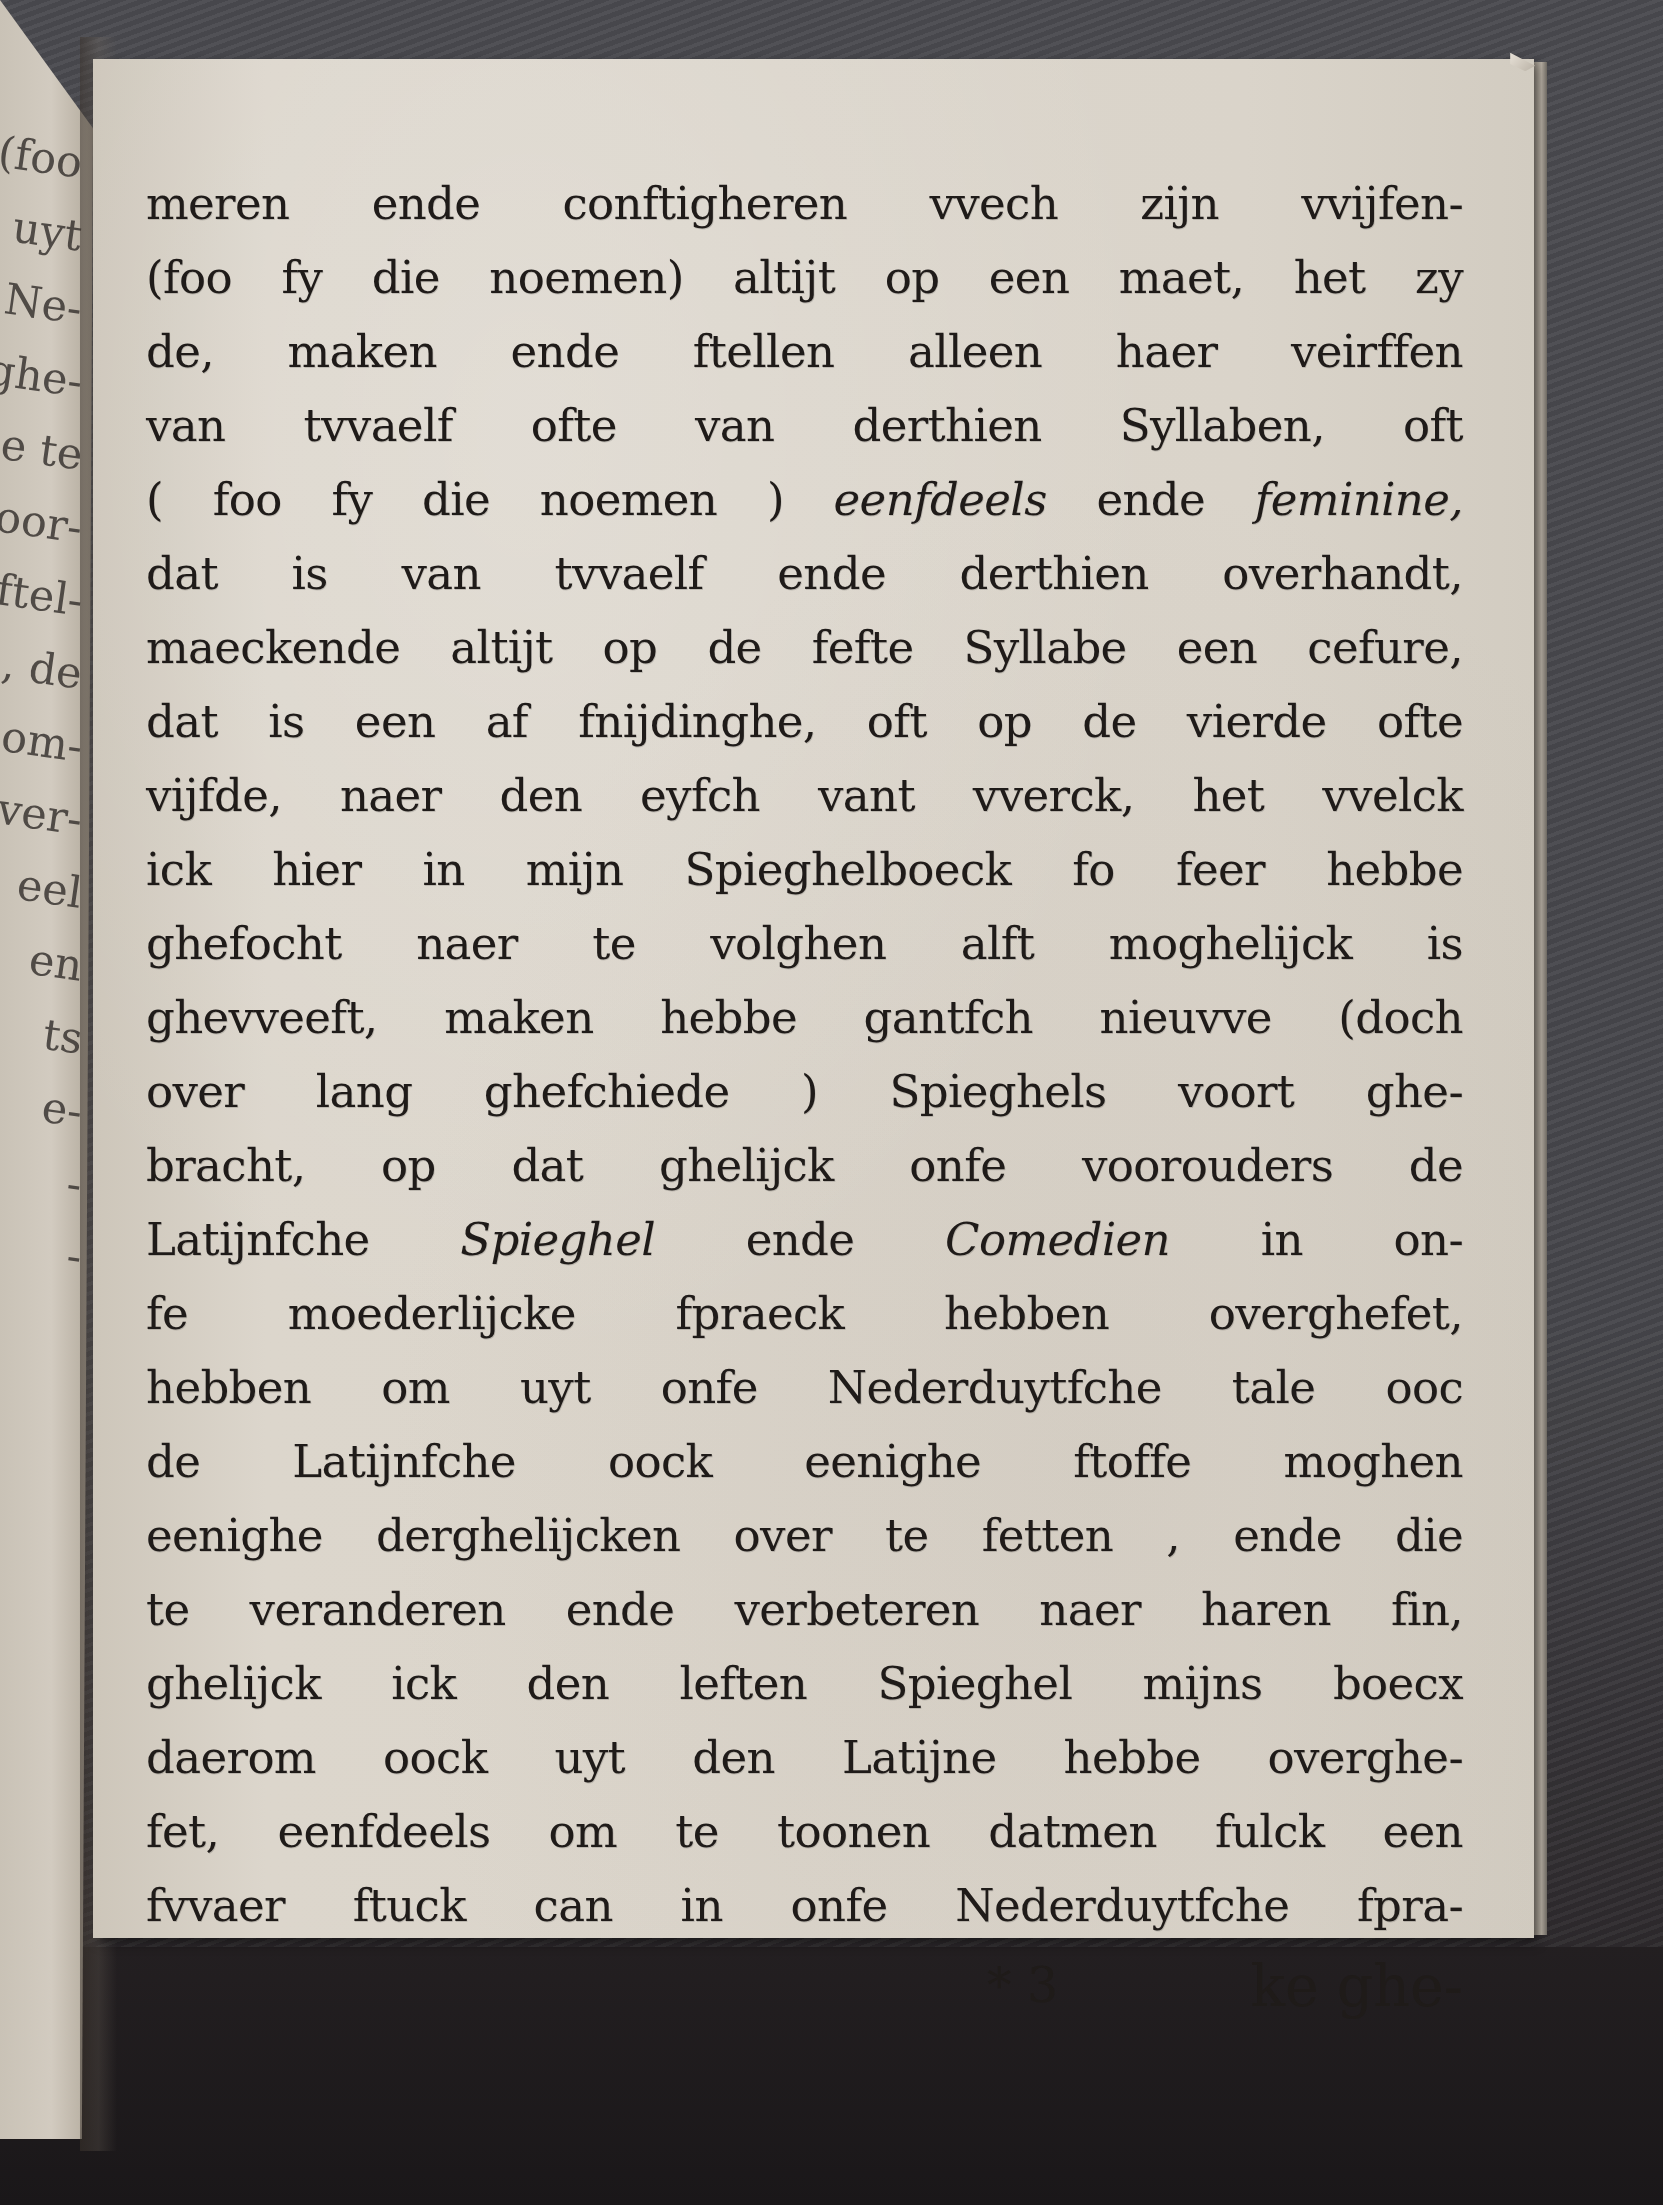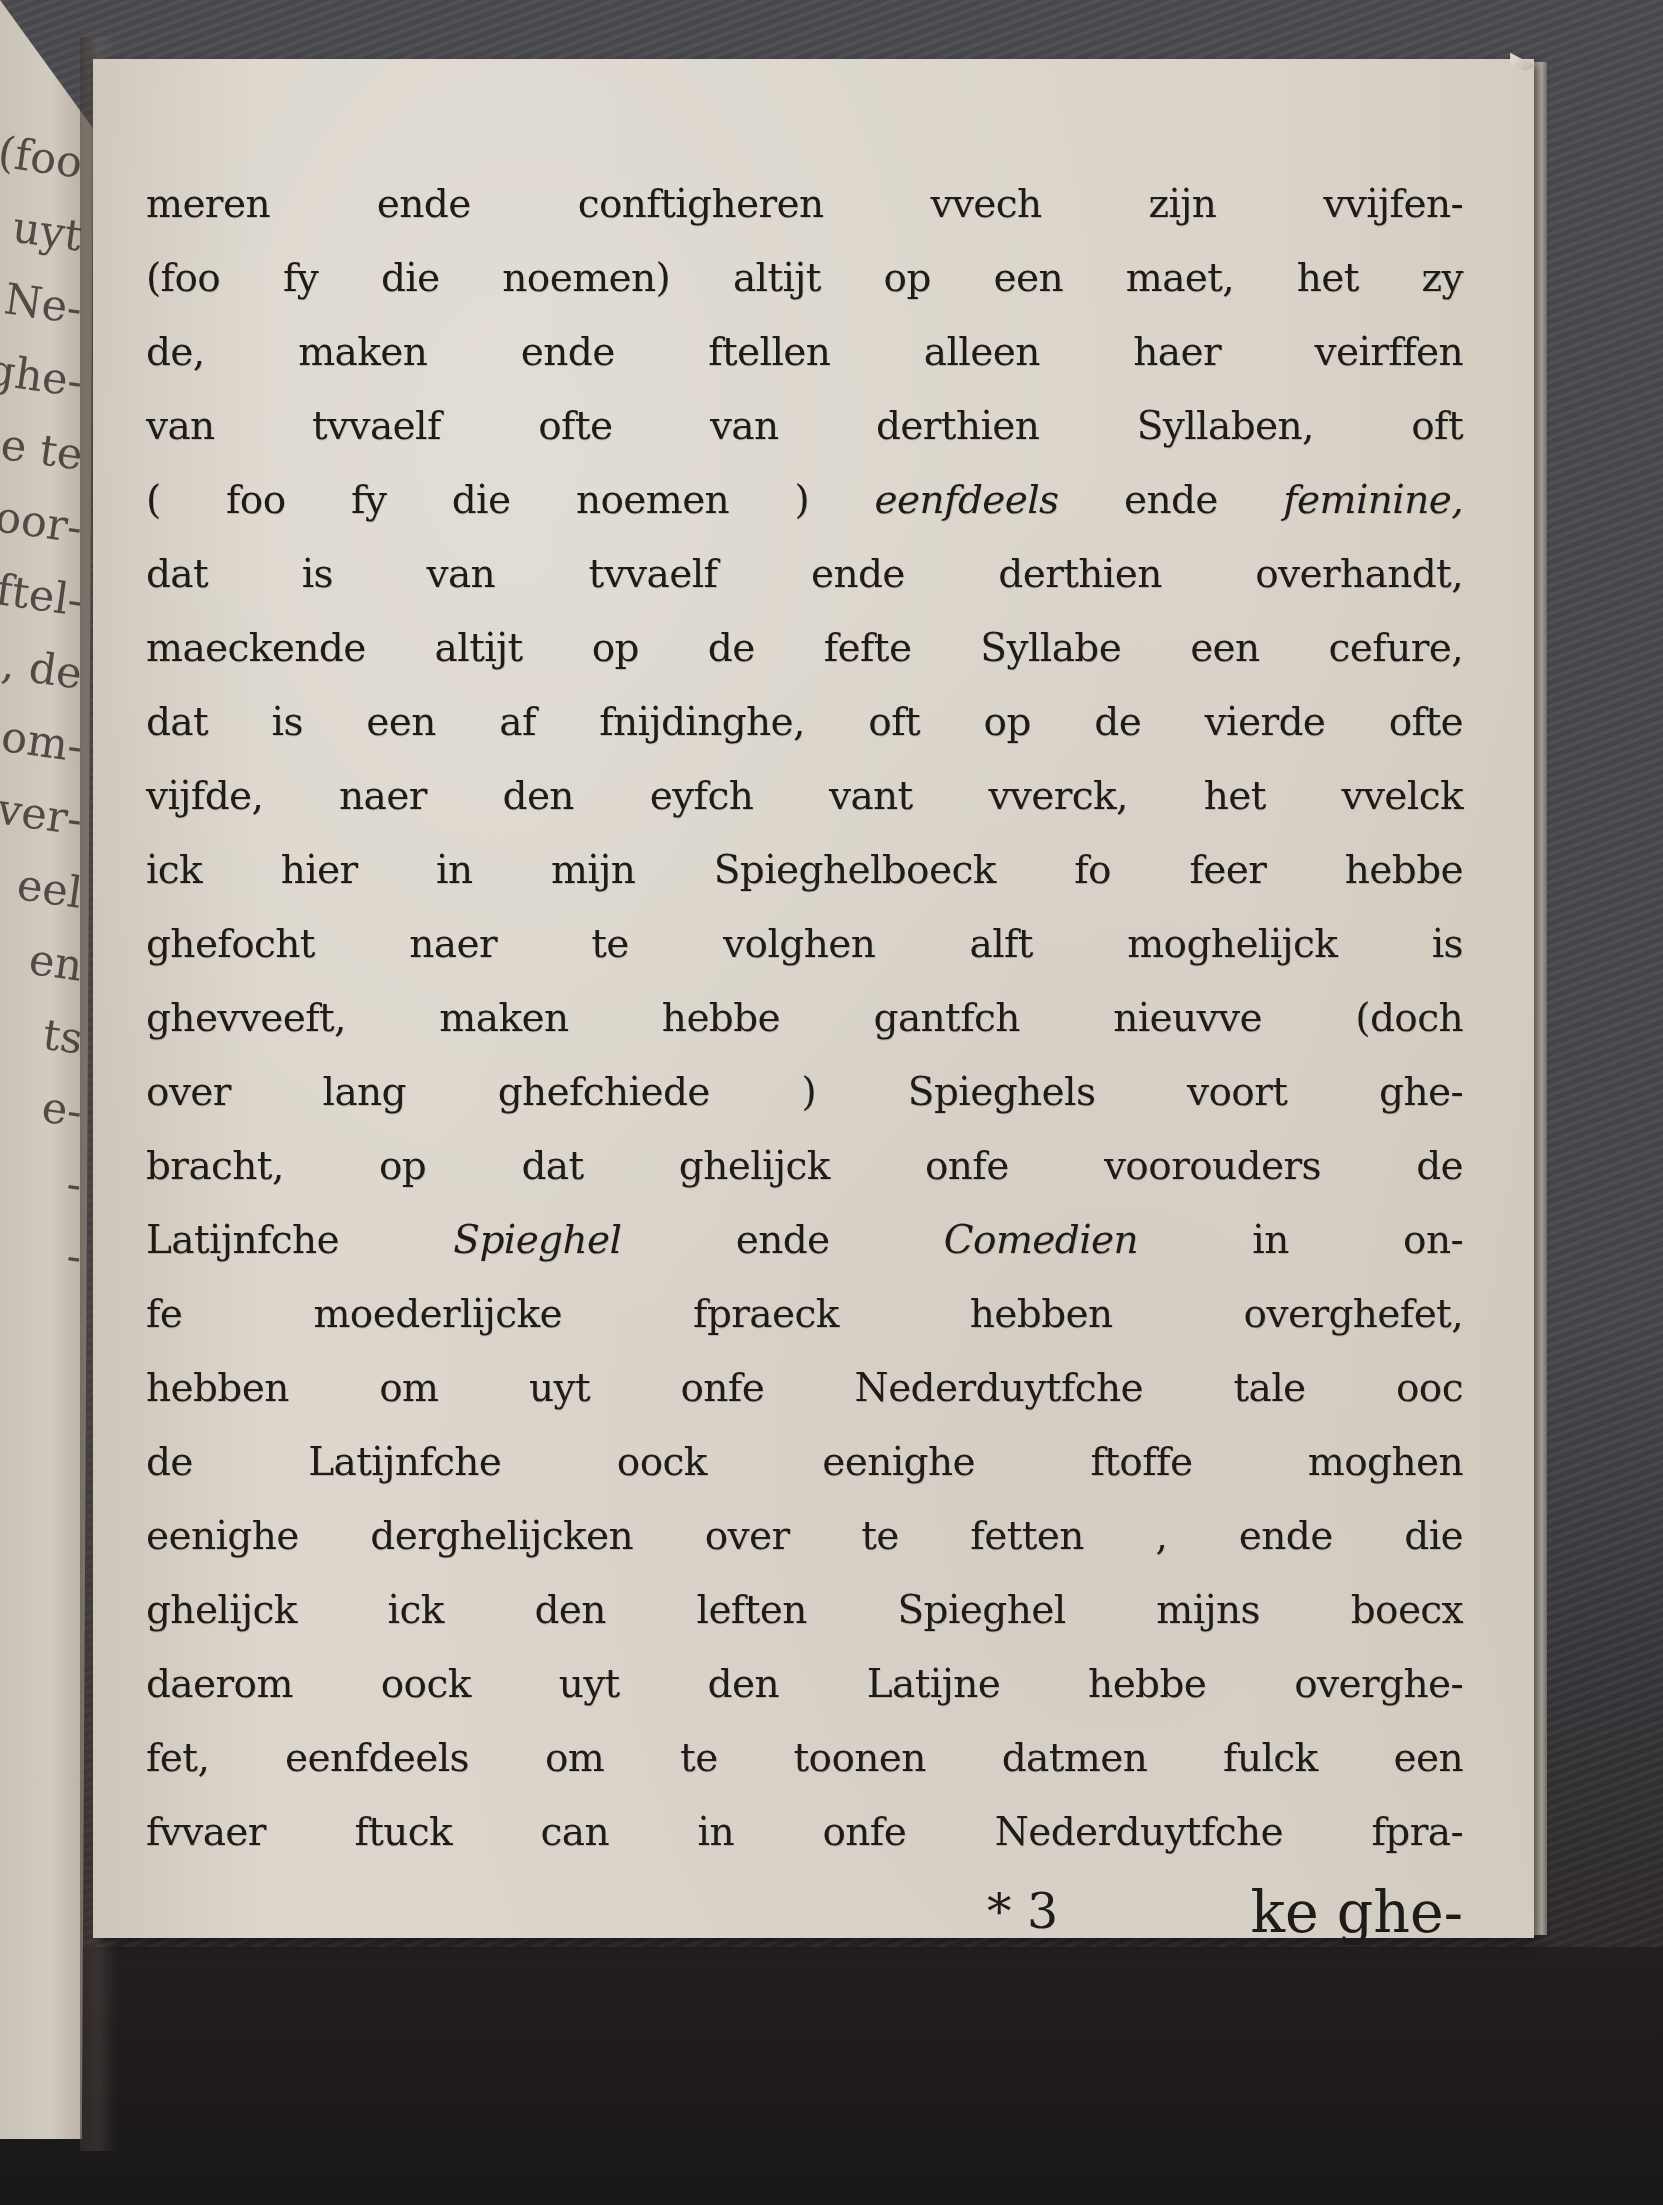--- a/index.html
+++ b/index.html
@@ -88,21 +88,21 @@
     position: absolute;
     left: 53px;
     top: 108px;
     width: 1317px;
   }
   .line {
     position: relative;
     display: flex;
     justify-content: flex-end;
     height: 74px;
-    font-size: 39px;
+    font-size: 45px;
     line-height: 74px;
     color: #1f1b19;
     white-space: nowrap;
     letter-spacing: -0.6px;
     text-shadow: 0.6px 0.6px 0 rgba(0,0,0,0.15);
   }
   .line .seg {
     display: inline;
   }
   .line .italic {
@@ -215,20 +215,23 @@
       <div class="line">
         <span class="line-text"><span class="seg">hebben om uyt onfe Nederduytfche tale ooc</span></span>
       </div>
       <div class="line">
         <span class="line-text"><span class="seg">de Latijnfche oock eenighe ftoffe moghen</span></span>
       </div>
       <div class="line">
         <span class="line-text"><span class="seg">eenighe derghelijcken over te fetten , ende die</span></span>
       </div>
       <div class="line">
+        <span class="line-text"><span class="seg">te veranderen ende verbeteren naer haren fin,</span></span>
+      </div>
+      <div class="line">
         <span class="line-text"><span class="seg">ghelijck ick den leften Spieghel mijns boecx</span></span>
       </div>
       <div class="line">
         <span class="line-text"><span class="seg">daerom oock uyt den Latijne hebbe overghe-</span></span>
       </div>
       <div class="line">
         <span class="line-text"><span class="seg">fet, eenfdeels om te toonen datmen fulck een</span></span>
       </div>
       <div class="line">
         <span class="line-text"><span class="seg">fvvaer ftuck can in onfe Nederduytfche fpra-</span></span>

